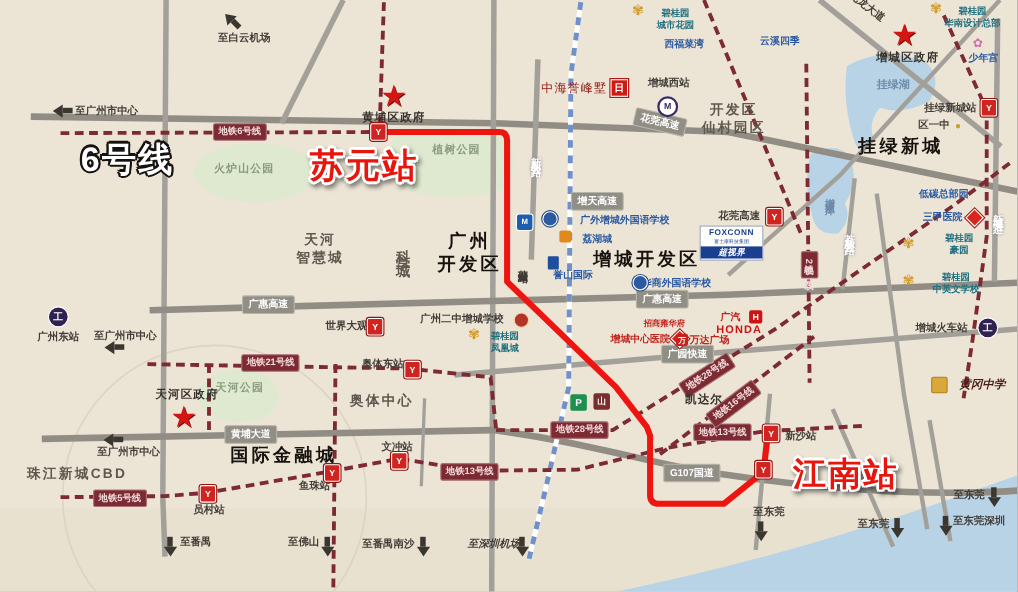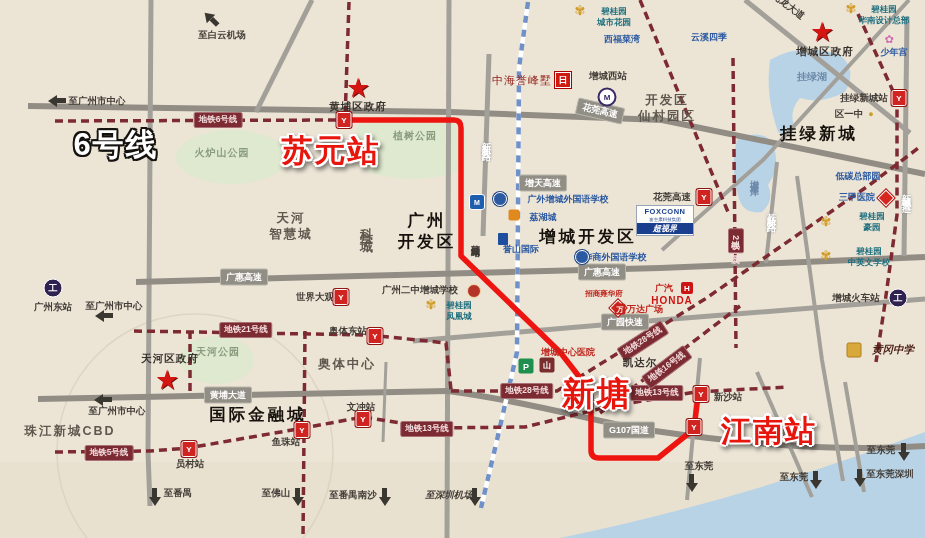--- a/index.html
+++ b/index.html
@@ -232,21 +232,21 @@
 华南设计总部</div>
       <div class="lb k-blue" style="left: 894px; top: 53px; transform: translate(-50%, -50%);">少年宫</div>
       <div class="lb k-blue" style="left: 568px; top: 200px; transform: translate(-50%, -50%);">广外增城外国语学校</div>
       <div class="lb k-blue" style="left: 543px; top: 218px; transform: translate(-50%, -50%);">荔湖城</div>
       <div class="lb k-blue" style="left: 521px; top: 250px; transform: translate(-50%, -50%);">誉山国际</div>
       <div class="lb k-blue" style="left: 615px; top: 258px; transform: translate(-50%, -50%);">华商外国语学校</div>
       <div class="lb k-plain" style="left: 420px; top: 290px; transform: translate(-50%, -50%);">广州二中增城学校</div>
       <div class="lb k-teal" style="left: 459px; top: 311px; transform: translate(-50%, -50%);">碧桂园
 凤凰城</div>
       <div class="lb k-vplain" style="left: 475px; top: 240px; transform: translate(-50%, -50%);">荔湖城站</div>
-      <div class="lb k-red" style="left: 568px; top: 308px; transform: translate(-50%, -50%); margin-top: 44px;">增城中心医院</div>
+      <div class="lb k-red" style="left: 582px; top: 308px; transform: translate(-50%, -50%);">增城中心医院</div>
       <div class="lb k-red8" style="left: 604px; top: 294px; transform: translate(-50%, -50%);">招商雍华府</div>
       <div class="lb k-red" style="left: 645px; top: 309px; transform: translate(-50%, -50%);">万达广场</div>
       <div class="lb k-red" style="left: 664px; top: 288px; transform: translate(-50%, -50%);">广汽</div>
       <div class="lb k-redB" style="left: 672px; top: 300px; transform: translate(-50%, -50%);">HONDA</div>
       <div class="lb k-teal" style="left: 872px; top: 222px; transform: translate(-50%, -50%);">碧桂园
 豪园</div>
       <div class="lb k-teal" style="left: 869px; top: 257px; transform: translate(-50%, -50%);">碧桂园
 中英文学校</div>
       <div class="lb k-blue" style="left: 857px; top: 198px; transform: translate(-50%, -50%);">三甲医院</div>
       <div class="lb k-blue" style="left: 858px; top: 177px; transform: translate(-50%, -50%);">低碳总部园</div>
@@ -336,21 +336,20 @@
         <span class="tri"></span>
       </div>
       <div class="arrow" style="left: 860px; top: 478px; transform: translate(-50%, -50%) rotate(90deg);">
         <span class="stem"></span>
         <span class="tri"></span>
       </div>
     </div>
 
   <div class="hero hero-white" style="left:116px;top:145px;">6号线</div>
   <div class="hero hero-red" style="left:331px;top:151px;">苏元站</div>
-  <div class="hero hero-red" style="left:597px;top:394px;font-size:33px;">新塘</div>
   <div class="hero hero-red" style="left:769px;top:431px;font-size:30px;">江南站</div>
 
   <div class="dev-row">
     <span class="dev-name">中海誉峰墅</span>
     <span class="dev-logo">日</span>
   </div>
 
   <div class="fox">
     <div class="fox-brand">FOXCONN</div>
     <div class="fox-co">富士康科技集团</div>

